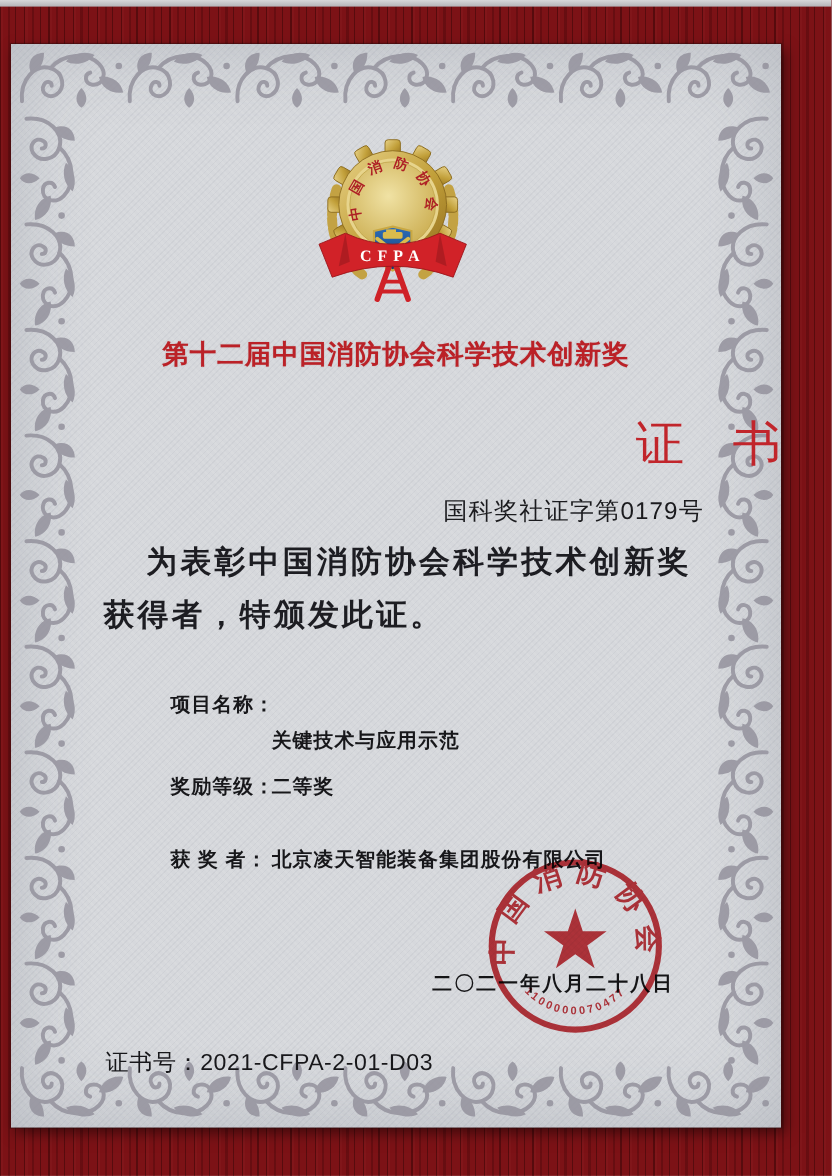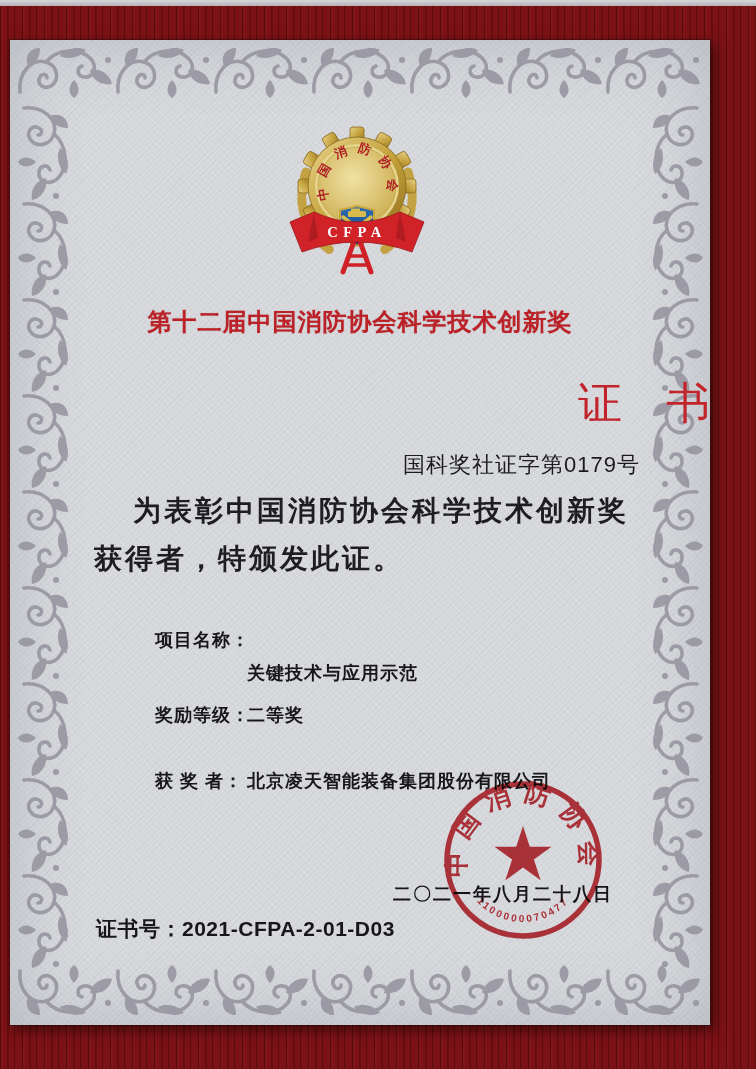--- a/index.html
+++ b/index.html
@@ -51,21 +51,21 @@
   .fvalue{position:absolute;left:237px;top:0;}
   .r-proj{left:0;top:588px;width:100%;height:30px;}
   .r-proj2{left:0;top:621px;width:100%;height:30px;}
   .r-grade{left:0;top:663px;width:100%;height:30px;}
   .r-winner{left:0;top:710px;width:100%;height:30px;margin-top:19px;}
   .datetext{
     left:383px;top:842px;font-size:18px;font-weight:bold;color:#141416;
     letter-spacing:2px;white-space:nowrap;
   }
   .certno{
-    left:86px;top:875px;font-size:21px;font-weight:bold;color:#17171a;letter-spacing:.5px;white-space:nowrap;
+    left:86px;top:912px;font-size:21px;font-weight:normal;color:#17171a;letter-spacing:.5px;white-space:nowrap;
   }
   .badge{left:272px;top:80px;width:150px;height:160px;}
   .stamp{left:423px;top:730px;width:180px;height:180px;mix-blend-mode:multiply;opacity:.9;}
   .ribbon-text{font-family:"Liberation Serif","DejaVu Serif",serif;}
 </style>
 </head>
 <body>
 
 <div class="top-strip"></div>
 

